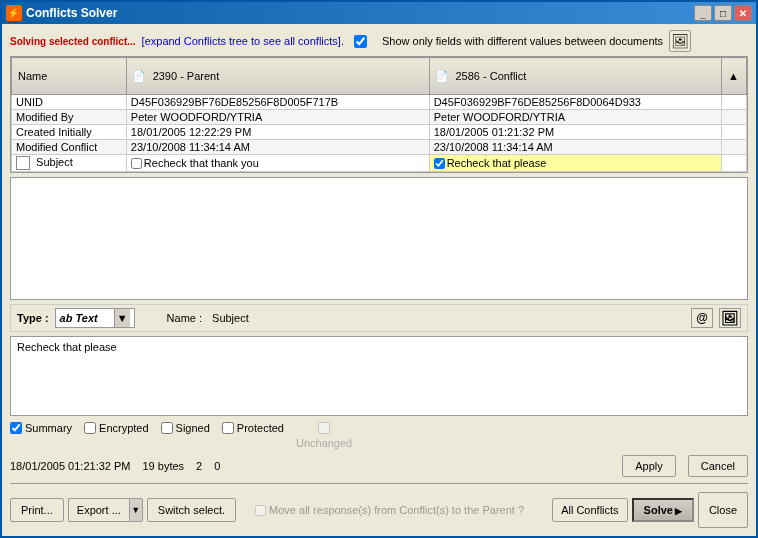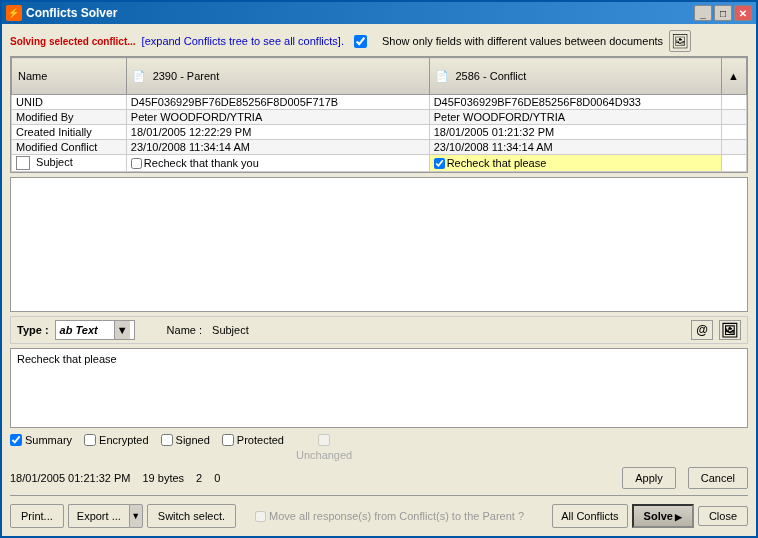--- a/index.html
+++ b/index.html
@@ -317,21 +317,21 @@
     }
     .solve-btn::after {
       content: '▶';
       font-size: 9px;
       margin-left: 2px;
     }
     .close-btn2 {
       background: #ece9d8;
       border: 1px solid #999;
       padding: 2px 10px;
-      height: 20px;
+      height: 36px;
       cursor: pointer;
       font-size: 11px;
       border-radius: 2px;
       text-align: right;
     }
 
     .file-icon {
       display: inline-block;
       font-size: 11px;
       margin-right: 3px;

